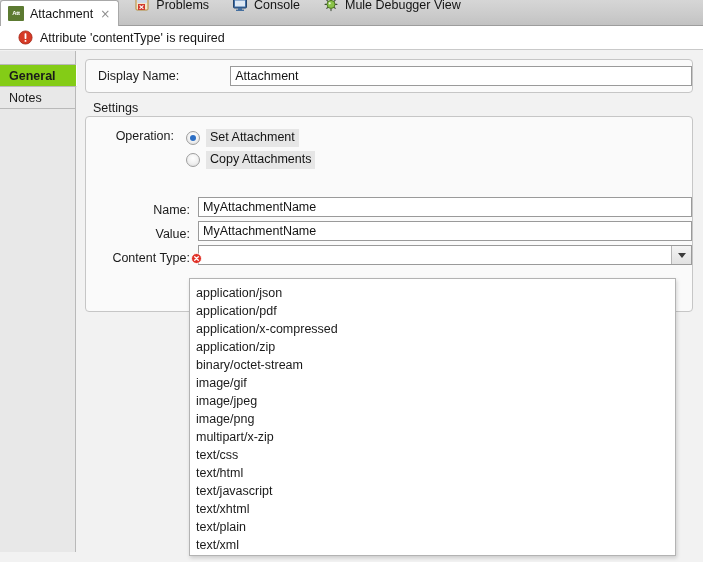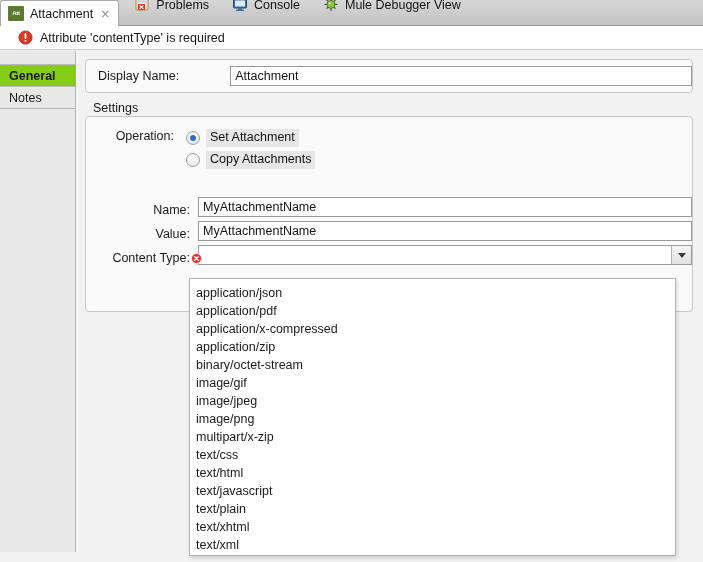--- a/index.html
+++ b/index.html
@@ -484,18 +484,18 @@
     <div class="dd-item">application/x-compressed</div>
     <div class="dd-item">application/zip</div>
     <div class="dd-item">binary/octet-stream</div>
     <div class="dd-item">image/gif</div>
     <div class="dd-item">image/jpeg</div>
     <div class="dd-item">image/png</div>
     <div class="dd-item">multipart/x-zip</div>
     <div class="dd-item">text/css</div>
     <div class="dd-item">text/html</div>
     <div class="dd-item">text/javascript</div>
+    <div class="dd-item">text/xhtml</div>
     <div class="dd-item">text/plain</div>
-    <div class="dd-item">text/xhtml</div>
     <div class="dd-item">text/xml</div>
   </div>
 
 </div>
 
 </body></html>

